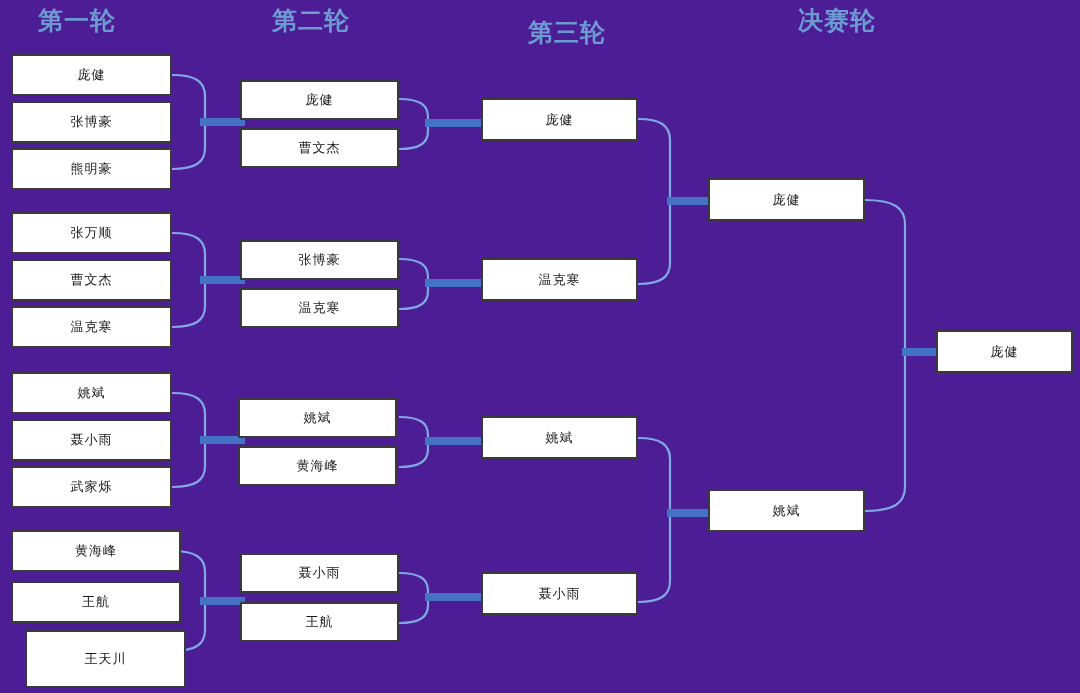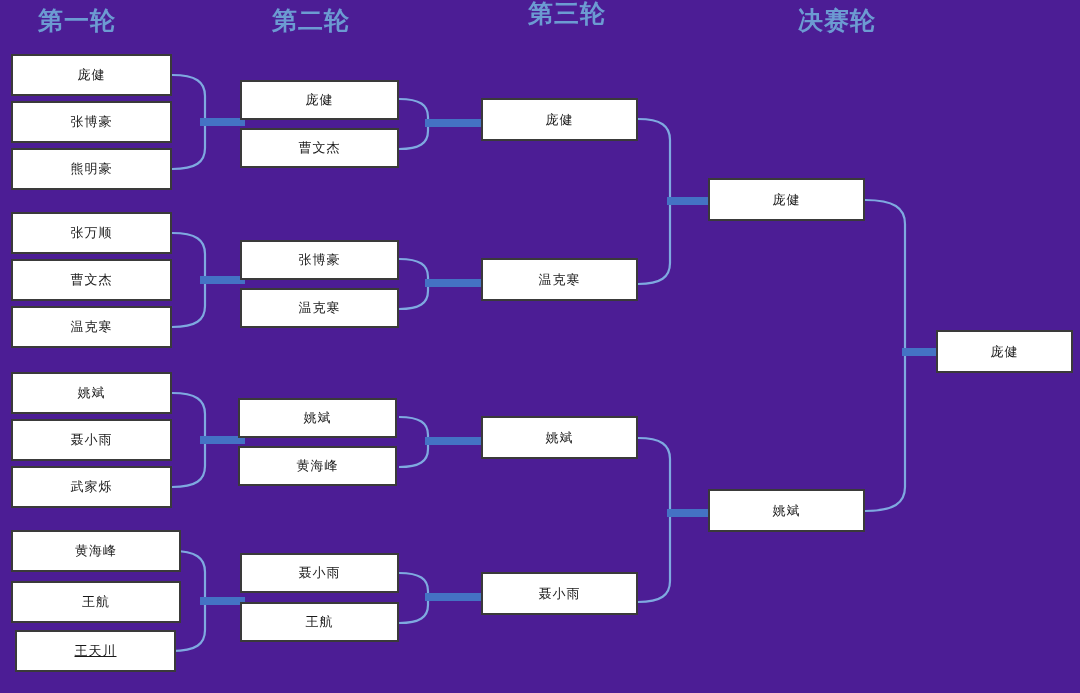--- a/index.html
+++ b/index.html
@@ -60,21 +60,21 @@
     height: 8px;
   }
 </style>
 </head>
 <body>
 
 <div id="bracket-root">
 
   <div class="round-title" style="left:38px; top:8px;">第一轮</div>
   <div class="round-title" style="left:272px; top:8px;">第二轮</div>
-  <div class="round-title" style="left:528px; top:1px;">第三轮</div>
+  <div class="round-title" style="left:528px; top:20px;">第三轮</div>
   <div class="round-title" style="left:798px; top:8px;">决赛轮</div>
 
   <svg class="connector-svg">
 
     <path class="bracket-path" d="M172,75 C196,75 205,82 205,96 L205,148 C205,162 196,169 172,169"></path>
 
     <path class="bracket-path" d="M172,233 C196,233 205,240 205,254 L205,306 C205,320 196,327 172,327"></path>
 
     <path class="bracket-path" d="M172,393 C196,393 205,400 205,414 L205,466 C205,480 196,487 172,487"></path>
 
@@ -113,21 +113,21 @@
   <div class="player-box" style="left:11px; top:212px; width:161px; height:42px;">张万顺</div>
   <div class="player-box" style="left:11px; top:259px; width:161px; height:42px;">曹文杰</div>
   <div class="player-box" style="left:11px; top:306px; width:161px; height:42px;">温克寒</div>
 
   <div class="player-box" style="left:11px; top:372px; width:161px; height:42px;">姚斌</div>
   <div class="player-box" style="left:11px; top:419px; width:161px; height:42px;">聂小雨</div>
   <div class="player-box" style="left:11px; top:466px; width:161px; height:42px;text-align:center;">武家烁</div>
 
   <div class="player-box" style="left:11px; top:530px; width:170px; height:42px;">黄海峰</div>
   <div class="player-box" style="left:11px; top:581px; width:170px; height:42px;">王航</div>
-  <div class="player-box" style="left:15px; top:630px; width:161px; height:42px;text-decoration:underline;">王天川</div>
+  <div class="player-box" style="left:25px; top:630px; width:161px; height:58px;">王天川</div>
 
   <div class="player-box" style="left:240px; top:80px; width:159px; height:40px;">庞健</div>
   <div class="player-box" style="left:240px; top:128px; width:159px; height:40px;">曹文杰</div>
 
   <div class="player-box" style="left:240px; top:240px; width:159px; height:40px;">张博豪</div>
   <div class="player-box" style="left:240px; top:288px; width:159px; height:40px;">温克寒</div>
 
   <div class="player-box" style="left:238px; top:398px; width:159px; height:40px;">姚斌</div>
   <div class="player-box" style="left:238px; top:446px; width:159px; height:40px;">黄海峰</div>
 

